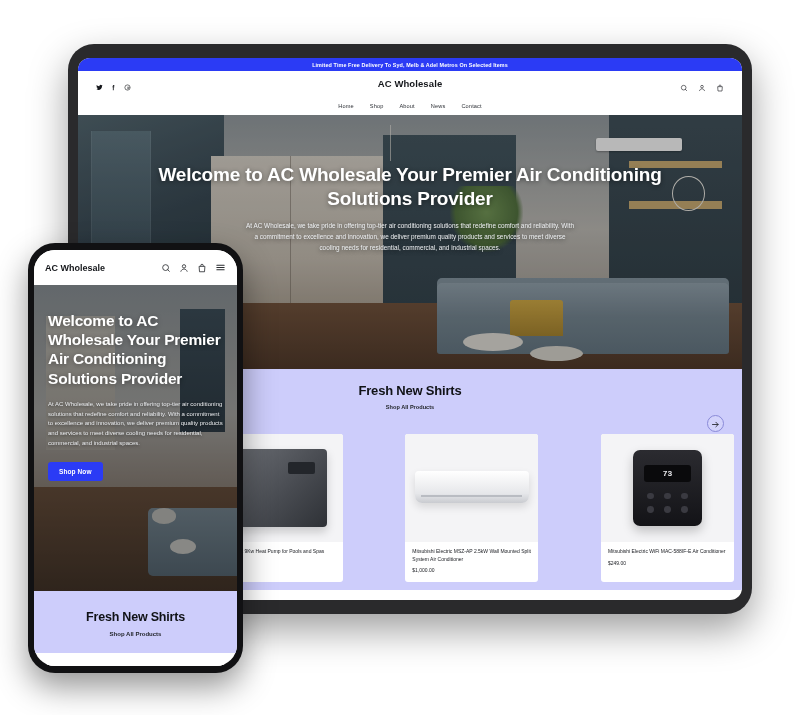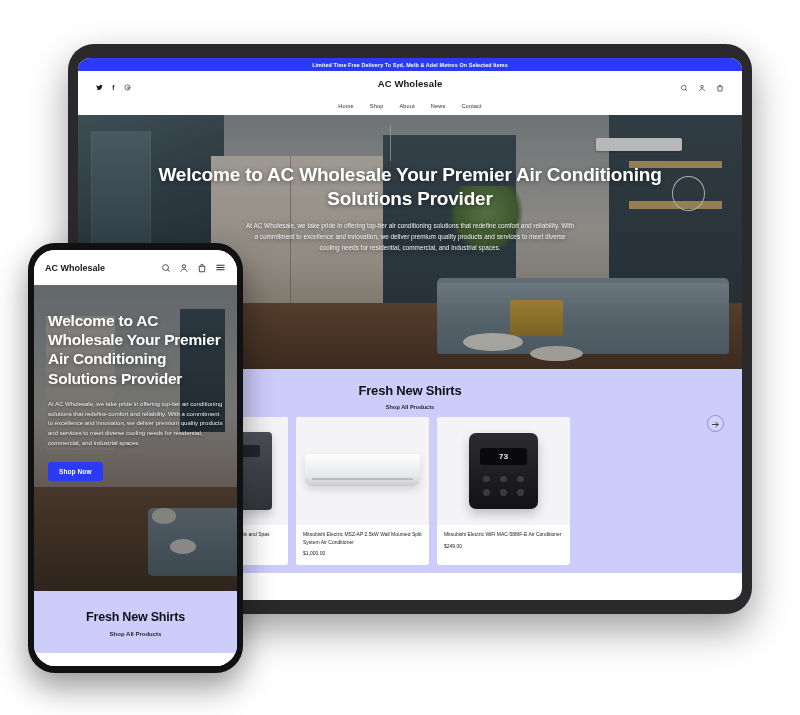--- a/index.html
+++ b/index.html
@@ -92,22 +92,22 @@
   .fresh-h2 { text-align:center; font-size:13px; font-weight:700; color:#101216; letter-spacing:-.2px;}
   .fresh-sub { text-align:center; font-size:5.6px; color:#23262c; margin-top:6px; font-weight:600;}
   .carousel-btn {
     position:absolute; right:18px; top:46px;
     width:17px; height:17px; border-radius:50%;
     border:1px solid #8a8ad8; color:#2a2c33;
     display:flex; align-items:center; justify-content:center;
     background: rgba(255,255,255,.12);
   }
   .prow {
-    display:flex; gap:8px; margin-top:7px;
-    padding-left: 8px; padding-right: 8px;
+    display:flex; gap:8px; margin-top:24px;
+    padding-left: 8px; padding-right: 8px; justify-content: space-between;
   }
   .pcard {
     background:#fff; border-radius:3px; overflow:hidden;
     width:133px; flex:0 0 auto; position:relative;
     height:148px;
     display:flex; flex-direction:column;
   }
   .pcard.clipped { margin-left:-72px; }
   .pimg { height:108px; width:100%; position:relative; overflow:hidden; background:#f2f2f4;}
   .pinfo { padding:6px 7px 0; }

